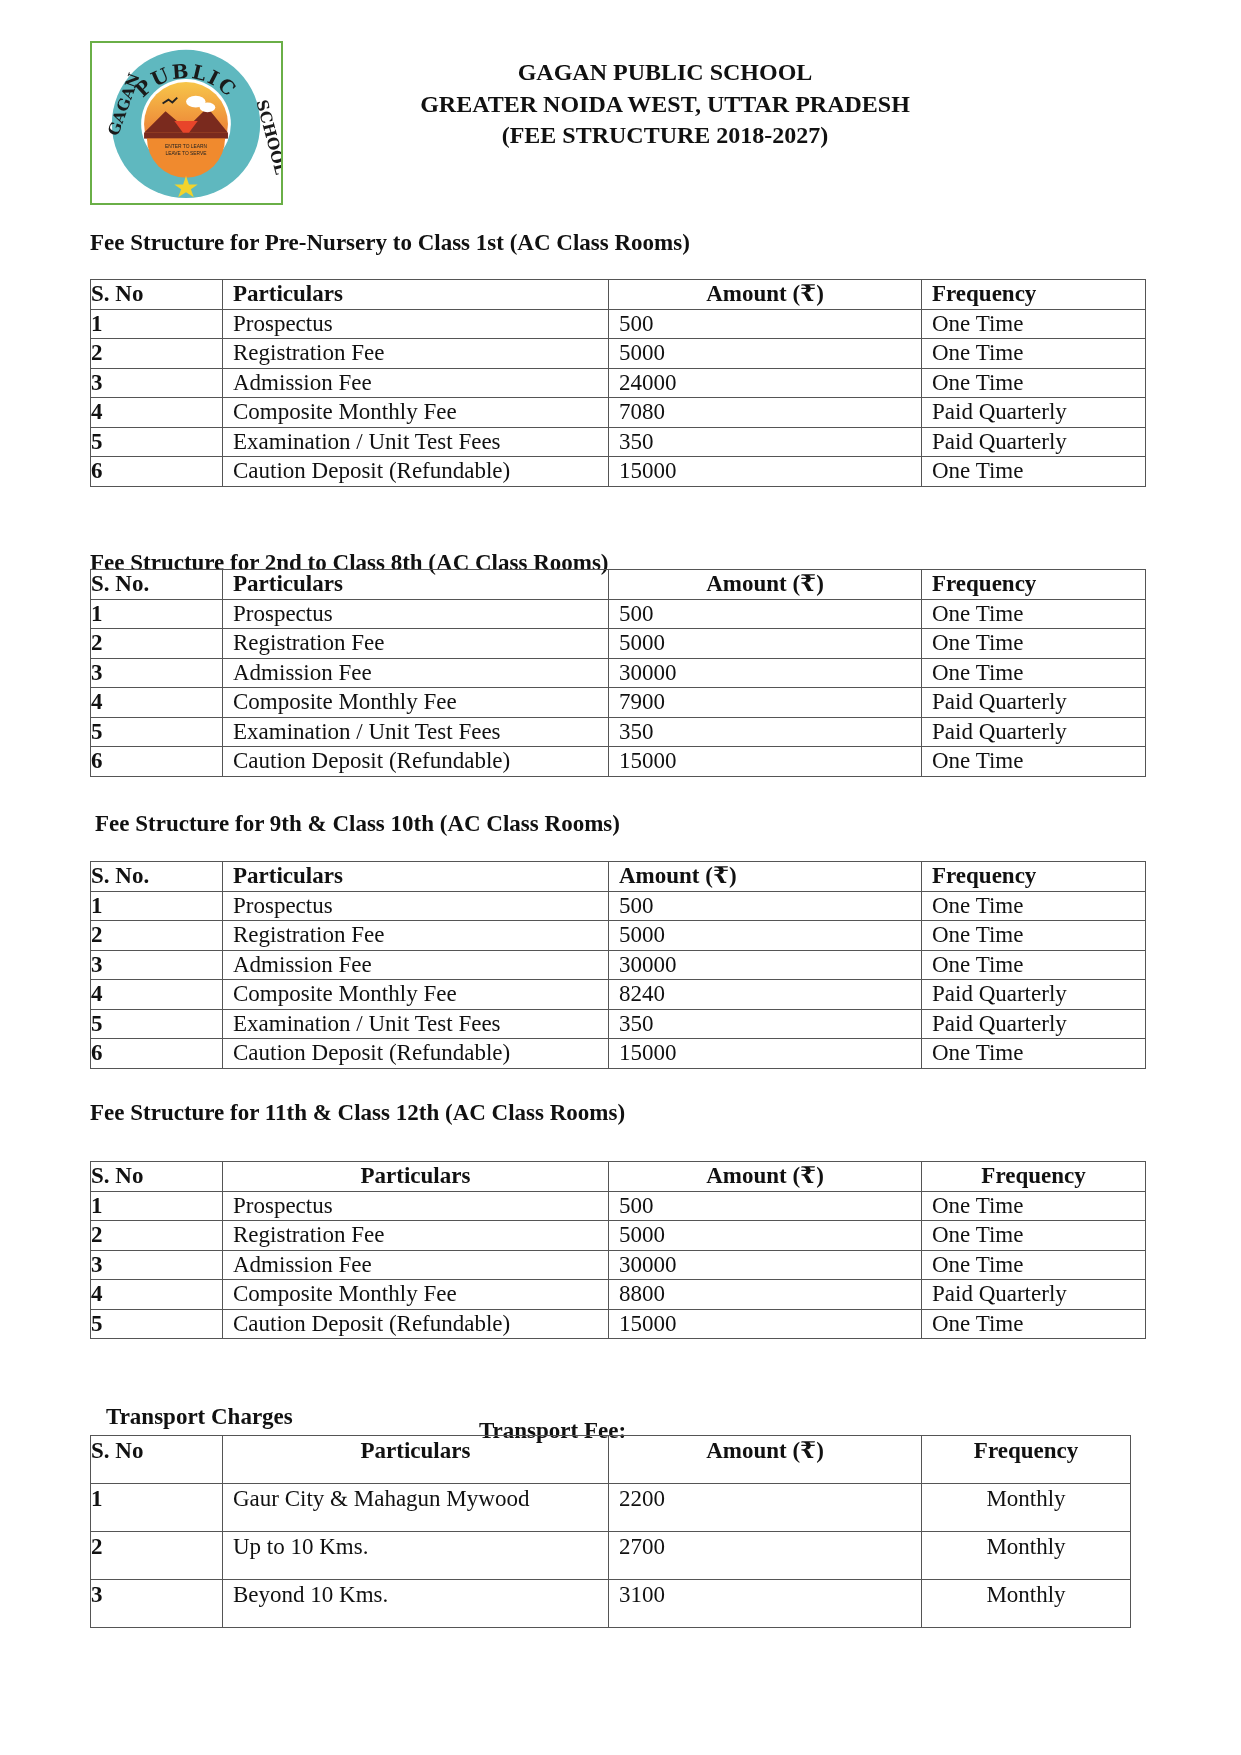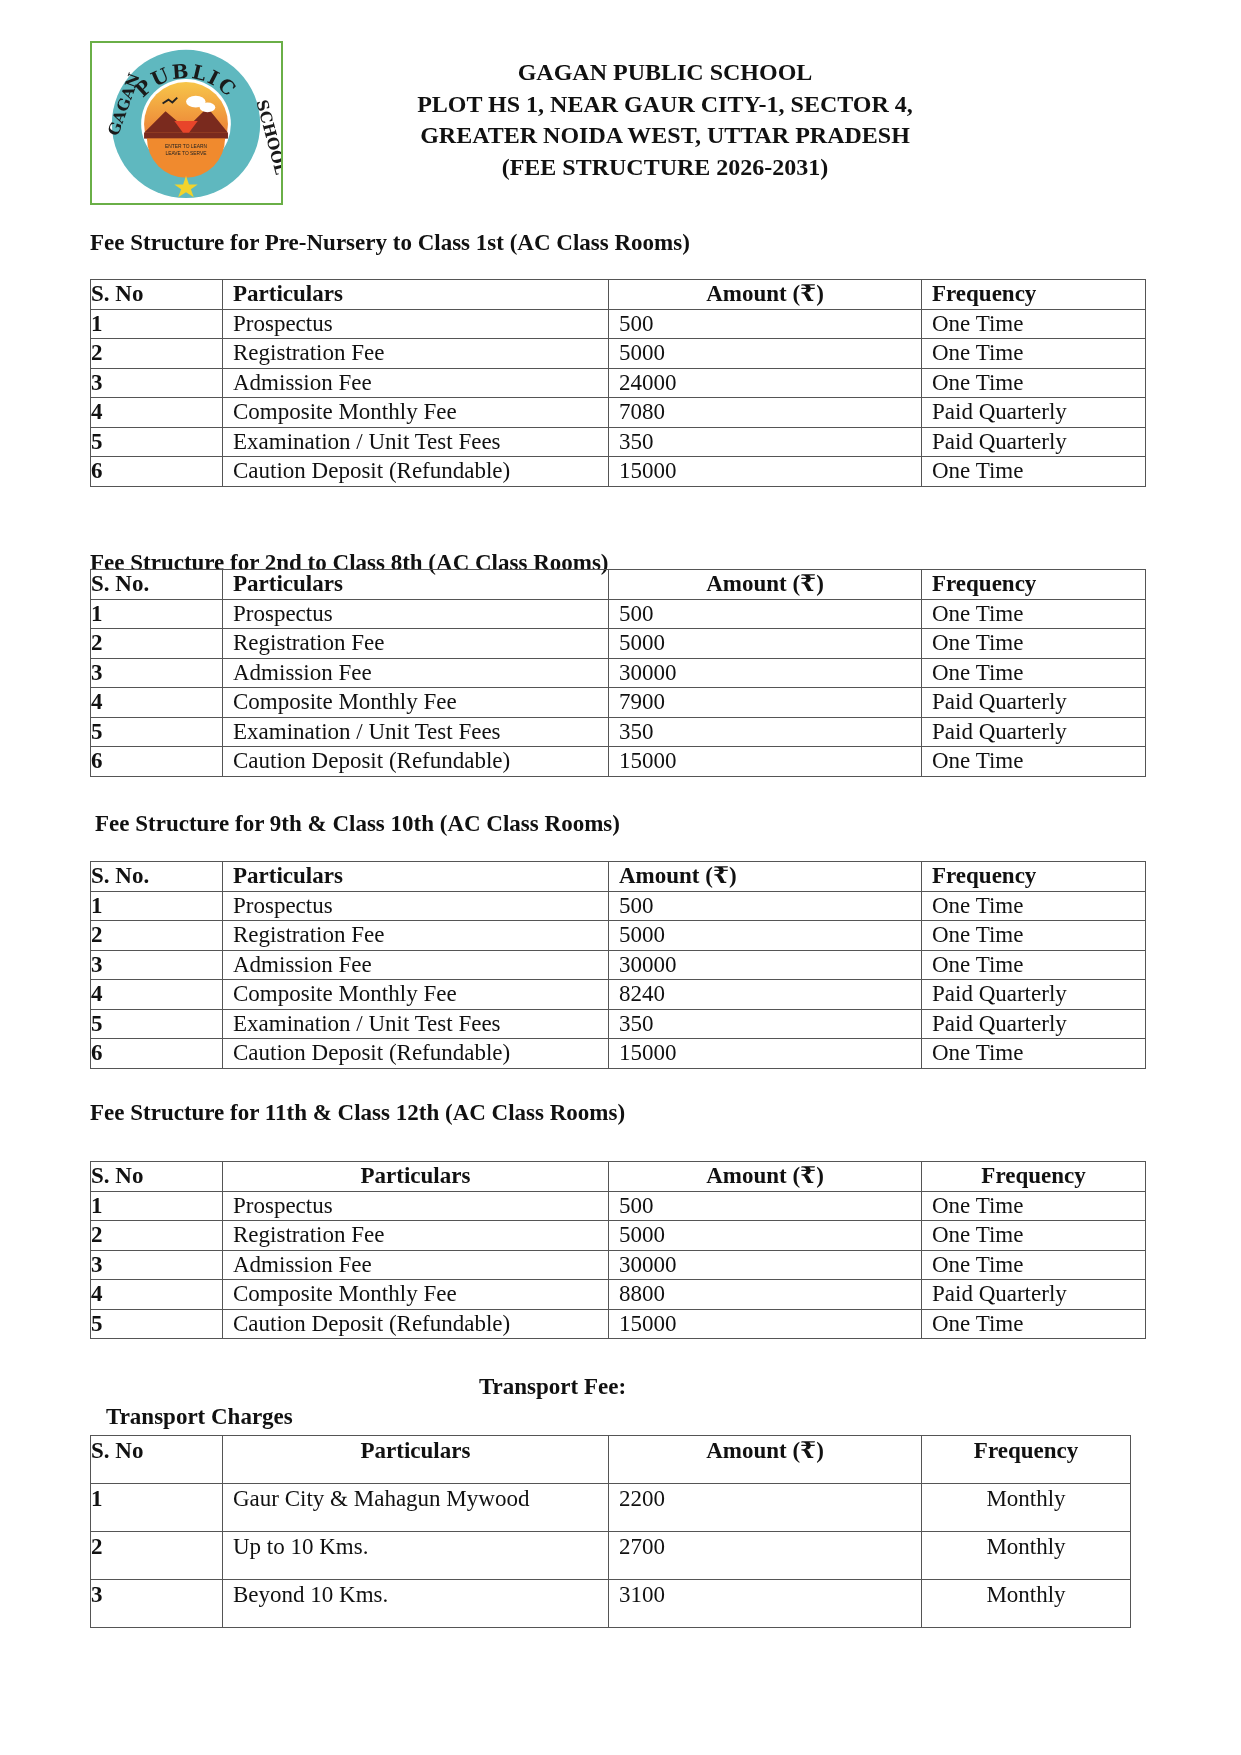--- a/index.html
+++ b/index.html
@@ -15,21 +15,21 @@
   .header {
     position: absolute; left: 330px; width: 670px; top: 57px;
     text-align: center; font-weight: bold; font-size: 24px; line-height: 31.5px;
   }
   .header div { white-space: nowrap; }
   .section-title {
     position: absolute; left: 90px; font-weight: bold; font-size: 23px; white-space: nowrap;
   }
   .center-title {
     position: absolute; left: 0; width: 1105px; text-align: center;
-    font-weight: bold; font-size: 23px;
+    font-weight: bold; font-size: 23px; margin-top: 44px;
   }
   table.fee {
     position: absolute; left: 90px; border-collapse: collapse; table-layout: fixed;
     font-size: 23px;
   }
   table.fee td, table.fee th {
     border: 1.5px solid #555; padding: 0 10px; height: 28.5px; line-height: 26px;
     white-space: nowrap; overflow: hidden;
   }
   table.fee th { font-weight: bold; text-align: left; }
@@ -70,23 +70,22 @@
       <textPath href="#arcTop" startOffset="50%" text-anchor="middle">PUBLIC</textPath>
     </text>
     <text x="26" y="96" font-size="16" font-weight="bold" font-family="DejaVu Serif, serif" fill="#1a1a1a" transform="rotate(-70 26 96)">GAGAN</text>
     <text x="168" y="60" font-size="16" font-weight="bold" font-family="DejaVu Serif, serif" fill="#1a1a1a" transform="rotate(75 168 60)">SCHOOL</text>
     <polygon points="96,136 99,145 108,145 101,150 104,158 96,153 88,158 91,150 84,145 93,145" fill="#f2d32b"></polygon>
   </svg>
 </div>
 
 <div class="header">
   <div>GAGAN PUBLIC SCHOOL</div>
-  <div>PLOT HS 1, NEAR GAUR CITY-1, SECTOR 4,</div>
   <div>GREATER NOIDA WEST, UTTAR PRADESH</div>
-  <div>(FEE STRUCTURE 2026-2031)</div>
+  <div>(FEE STRUCTURE 2018-2027)</div>
 </div>
 
 <div class="section-title" style="top:230px;">Fee Structure for Pre-Nursery to Class 1st (AC Class Rooms)</div>
 <table class="fee" style="top:279px;">
   <colgroup>
       <col style="width:132px">
       <col style="width:386px">
       <col style="width:313px">
       <col style="width:224px">
     </colgroup>

